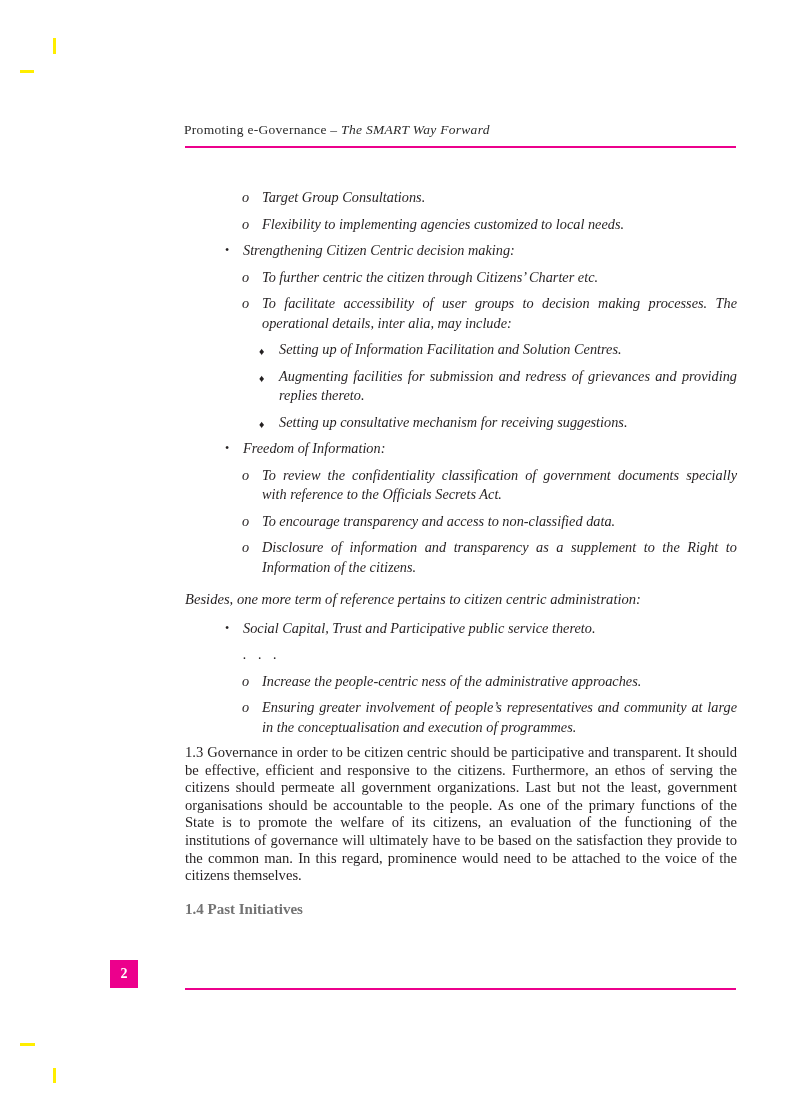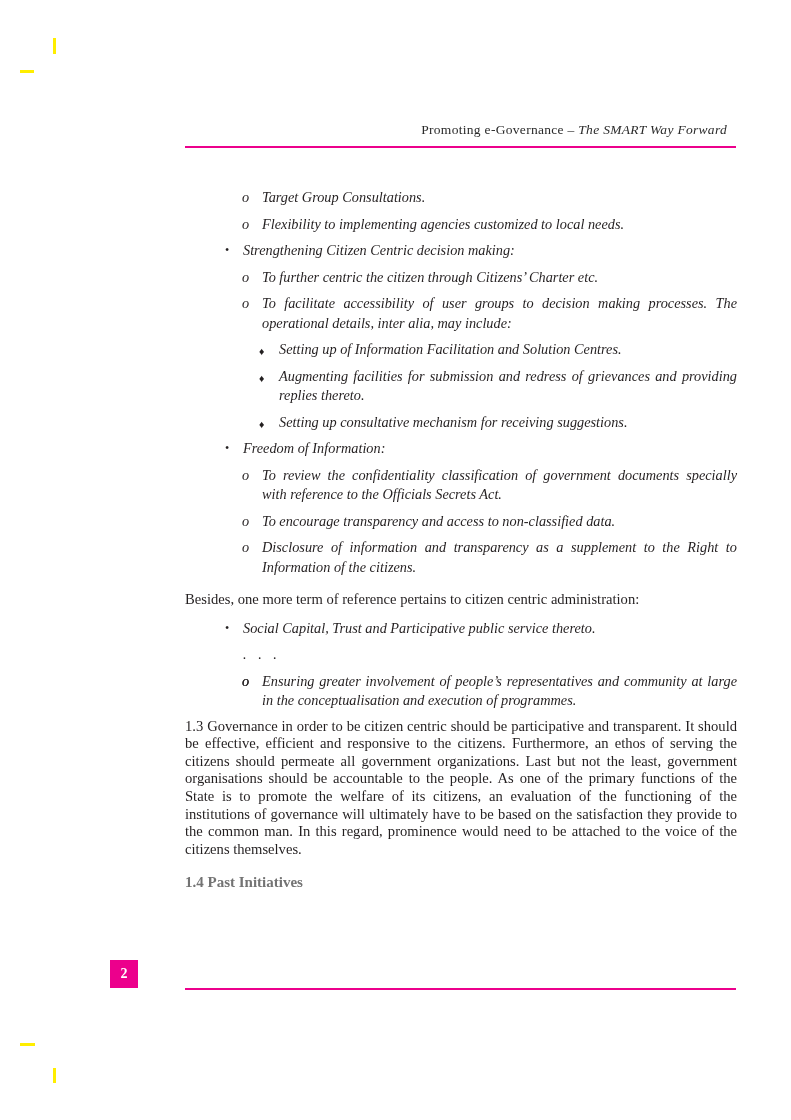--- a/index.html
+++ b/index.html
@@ -17,22 +17,22 @@
   
   .reg { position: absolute; background: #ffee00; }
   .reg-top-v    { left: 53px;  top: 38px;   width: 3px;  height: 16px; }
   .reg-top-h    { left: 20px;  top: 70px;   width: 14px; height: 3px;  }
   .reg-bot-h    { left: 20px;  top: 1043px; width: 15px; height: 3px;  }
   .reg-bot-v    { left: 53px;  top: 1068px; width: 3px;  height: 15px; }
 
   
   .header-title {
     position: absolute;
-    top: 122px; left: 176px; width: 551px;
-    text-align: right;
+    top: 122px; left: 184px; width: 551px;
+    text-align: left;
     font-size: 13.5px;
     letter-spacing: 0.3px;
     color: #2a2a2a;
     white-space: nowrap;
   }
   .header-title .it { font-style: italic; }
 
   .rule { position: absolute; left: 185px; width: 551px; height: 2px; background: #ec008c; }
   .rule-top { top: 146px; }
   .rule-bottom { top: 988px; }
@@ -56,21 +56,21 @@
   .li3 .marker { left: 74px; font-style: normal; font-size: 10.5px; top: 2px; }
 
   .ellipsis { padding-left: 58px; font-style: italic; letter-spacing: 4px; margin-bottom: 7px; }
 
   .para {
     font-size: 14.6px;
     line-height: 17.6px;
     margin-bottom: 9px;
     text-align: justify;
   }
-  .para-inlist { margin-top: 14px; margin-bottom: 10px; }
+  .para-inlist { margin-top: 14px; margin-bottom: 10px; font-style: italic; }
 
   .section-heading {
     color: #737373;
     font-weight: bold;
     font-size: 15px;
     margin-top: 15px;
     margin-bottom: 12px;
     text-align: left;
   }
 
@@ -169,20 +169,21 @@
 
     <div class="blk li li1">
       <span class="marker">•</span>
       <span>Social Capital, Trust and Participative public service thereto.</span>
     </div>
 
     <div class="blk ellipsis">. . .</div>
 
     <div class="blk li li2">
       <span class="marker">o</span>
+      <span>Increase the people-centric ness of the administrative approaches.</span>
     </div>
 
     <div class="blk li li2">
       <span class="marker">o</span>
       <span>Ensuring greater involvement of people’s representatives and community at large in the conceptualisation and execution of programmes.</span>
     </div>
 
     <div class="blk para">1.3 Governance in order to be citizen centric should be participative and transparent. It should be effective, efficient and responsive to the citizens. Furthermore, an ethos of serving the citizens should permeate all government organizations. Last but not the least, government organisations should be accountable to the people. As one of the primary functions of the State is to promote the welfare of its citizens, an evaluation of the functioning of the institutions of governance will ultimately have to be based on the satisfaction they provide to the common man. In this regard, prominence would need to be attached to the voice of the citizens themselves.</div>
 
     <div class="blk section-heading">1.4 Past Initiatives</div>

